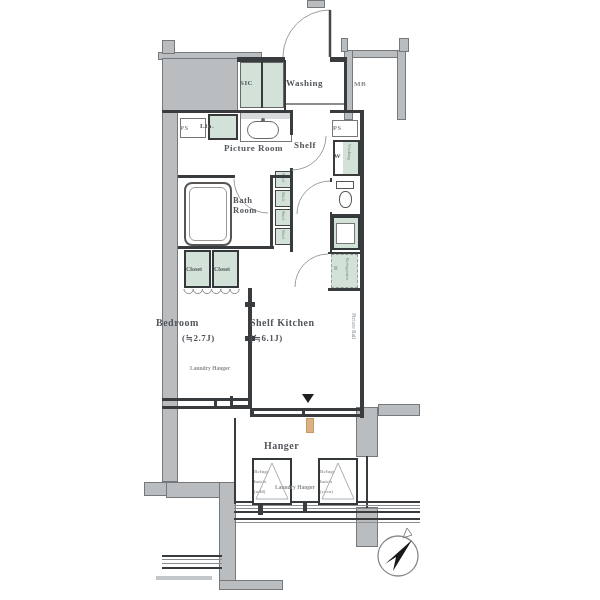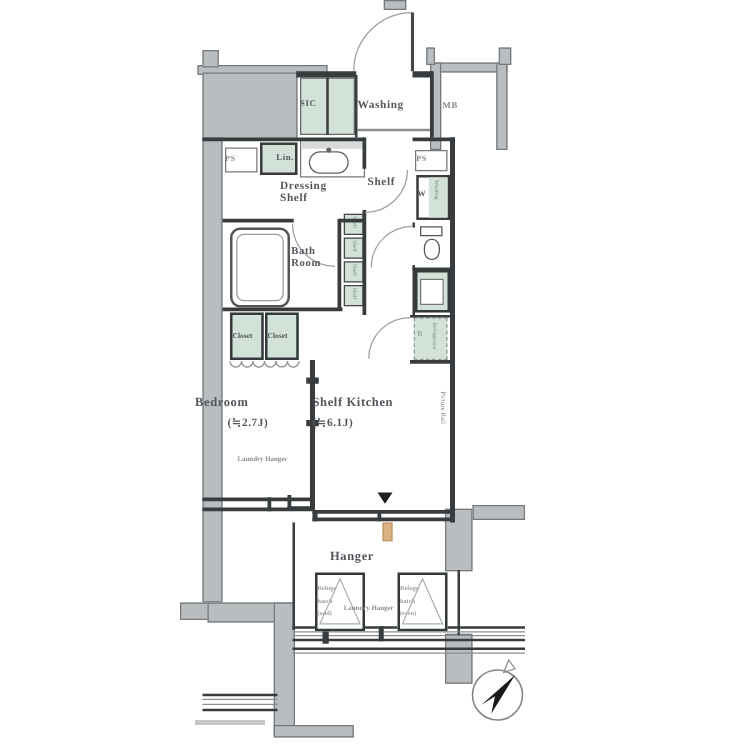--- a/index.html
+++ b/index.html
@@ -179,22 +179,22 @@
       <circle cx="398" cy="556" r="20" stroke="#85898c" fill="none" stroke-width="1.3"></circle>
       <polygon points="412,540 385,564 396,557 393,571" fill="#17191b"></polygon>
       <path d="M 403 538 L 407 528 L 412 535 Z" stroke="#85898c" fill="none" stroke-width="1"></path>
     </g>
   </svg>
 
   <div class="abs lbl" style="left:240px;top:79px;width:44px;font-size:7px;">SIC</div>
   <div class="abs lbl" style="left:286px;top:78px;width:58px;font-size:9px;">Washing</div>
   <div class="abs lbl" style="left:354px;top:80px;width:42px;font-size:7px;color:#84888b;">MB</div>
   <div class="abs lbl" style="left:180px;top:124px;width:26px;font-size:6.5px;color:#84888b;">PS</div>
-  <div class="abs lbl" style="left:221px;top:122px;width:30px;font-size:7px;">Lin.</div>
-  <div class="abs lbl" style="left:224px;top:143px;width:60px;font-size:9px;">Dressing Shelf</div>
+  <div class="abs lbl" style="left:200px;top:122px;width:30px;font-size:7px;">Lin.</div>
+  <div class="abs lbl" style="left:224px;top:143px;width:60px;font-size:9px;">Picture Room</div>
   <div class="abs lbl" style="left:294px;top:140px;width:34px;font-size:9px;">Shelf</div>
   <div class="abs box lbl" style="left:332px;top:120px;width:26px;height:17px;font-size:6.5px;color:#84888b;padding-top:3px;">PS</div>
   <div class="abs lbl" style="left:334px;top:152px;width:10px;font-size:6.5px;">W</div>
   <div class="abs lbl" style="left:233px;top:196px;width:38px;font-size:8.5px;">Bath Room</div>
   <div class="abs lbl" style="left:156px;top:317px;width:80px;font-size:10px;">Bedroom</div>
   <div class="abs lbl" style="left:182px;top:333px;width:80px;font-size:9px;">(≒2.7J)</div>
   <div class="abs lbl" style="left:250px;top:317px;width:114px;font-size:10px;white-space:nowrap;">Shelf Kitchen</div>
   <div class="abs lbl" style="left:250px;top:333px;width:114px;font-size:9px;">(≒6.1J)</div>
   <div class="abs lbl tiny" style="left:190px;top:365px;width:46px;">Laundry Hanger</div>
   <div class="abs vert" style="left:351px;top:313px;height:50px;font-size:5.5px;color:#84888b;">Picture Rail</div>

